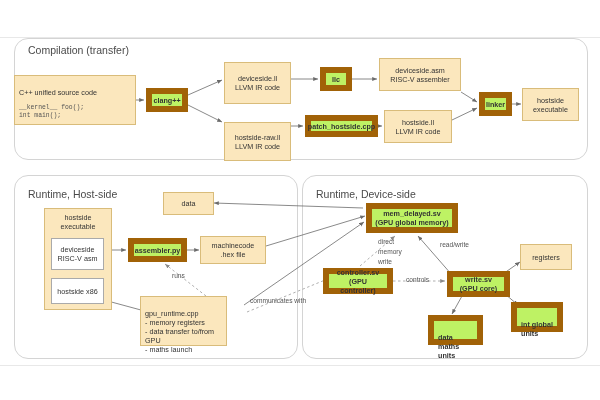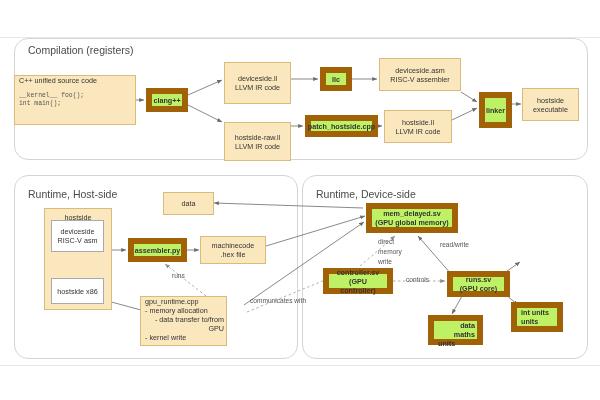--- a/index.html
+++ b/index.html
@@ -11,36 +11,36 @@
   .panel-title{position:absolute;font-size:10.5px;color:#4a4a4a;white-space:nowrap;}
 
   .node{position:absolute;box-sizing:border-box;display:flex;flex-direction:column;
         align-items:center;justify-content:center;text-align:center;
         font-size:7.2px;line-height:1.25;color:#333333;padding:2px;}
   .node.yellow{background:#fbe7bd;border:1px solid #d9bc7a;}
   .node.blue{background:#bef264;border:6px solid #a16207;font-weight:bold;}
   .node.white{background:#ffffff;border:1px solid #aaaaaa;}
   .node.group{background:#fbe7bd;border:1px solid #d9bc7a;justify-content:flex-start;padding-top:4px;}
   .node .ln{display:block;}
-  .node.left{align-items:flex-start;text-align:right;padding-left:4px;justify-content:flex-start;padding-top:0;}
+  .node.left{align-items:flex-start;text-align:left;padding-left:4px;justify-content:flex-start;padding-top:12px;}
   .mono{font-family:"Liberation Mono","DejaVu Sans Mono",monospace;font-size:6.4px;color:#555;}
   .edge-label{position:absolute;font-size:6.6px;color:#555555;white-space:nowrap;}
   svg.links{position:absolute;left:0;top:0;width:600px;height:400px;overflow:visible;pointer-events:none;}
   .hr{position:absolute;left:0;width:600px;height:1px;background:#e8e8e8;}
 </style>
 </head>
 <body>
 
 <div id="canvas">
 
   <div class="hr" style="top:37px"></div>
   <div class="hr" style="top:365px"></div>
 
   <div class="panel" style="left:14px;top:38px;width:572px;height:120px"></div>
-  <div class="panel-title" style="left:28px;top:44px">Compilation (registers)</div>
+  <div class="panel-title" style="left:28px;top:44px">Compilation (transfer)</div>
 
   <div class="panel" style="left:14px;top:175px;width:282px;height:182px"></div>
   <div class="panel-title" style="left:28px;top:188px">Runtime, Host-side</div>
 
   <div class="panel" style="left:302px;top:175px;width:284px;height:182px"></div>
   <div class="panel-title" style="left:316px;top:188px">Runtime, Device-side</div>
 
   <svg class="links">
     <defs>
       <marker id="ah" markerWidth="7" markerHeight="7" refX="6" refY="2.5" orient="auto">
@@ -115,35 +115,35 @@
   <div class="node yellow" style="left:379px;top:58px;width:82px;height:33px">
     <span class="ln">deviceside.asm</span>
     <span class="ln">RISC-V assembler</span>
   </div>
 
   <div class="node yellow" style="left:384px;top:110px;width:68px;height:33px">
     <span class="ln">hostside.ll</span>
     <span class="ln">LLVM IR code</span>
   </div>
 
-  <div class="node blue" style="left:479px;top:92px;width:33px;height:36px">
+  <div class="node blue" style="left:479px;top:92px;width:33px;height:24px">
     <span class="ln">linker</span>
   </div>
 
   <div class="node yellow" style="left:522px;top:88px;width:57px;height:33px">
     <span class="ln">hostside</span>
     <span class="ln">executable</span>
   </div>
 
   <div class="node group" style="left:44px;top:208px;width:68px;height:102px">
     <span class="ln">hostside</span>
     <span class="ln">executable</span>
   </div>
 
-  <div class="node white" style="left:51px;top:220px;width:53px;height:32px">
+  <div class="node white" style="left:51px;top:238px;width:53px;height:32px">
     <span class="ln">deviceside</span>
     <span class="ln">RISC-V asm</span>
   </div>
 
   <div class="node white" style="left:51px;top:278px;width:53px;height:26px">
     <span class="ln">hostside x86</span>
   </div>
 
   <div class="node yellow" style="left:163px;top:192px;width:51px;height:23px">
     <span class="ln">data</span>
@@ -153,51 +153,54 @@
     <span class="ln">machinecode</span>
     <span class="ln">.hex file</span>
   </div>
 
   <div class="node blue" style="left:128px;top:238px;width:59px;height:24px">
     <span class="ln">assembler.py</span>
   </div>
 
   <div class="node yellow left" style="left:140px;top:296px;width:87px;height:50px">
     <span class="ln">gpu_runtime.cpp</span>
-    <span class="ln">- memory allocation</span>
+    <span class="ln">- memory registers</span>
     <span class="ln">- data transfer to/from GPU</span>
-    <span class="ln">- kernel write</span>
+    <span class="ln">- maths launch</span>
   </div>
 
   <div class="edge-label" style="left:172px;top:272px">runs</div>
   <div class="edge-label" style="left:250px;top:297px">communicates with</div>
 
   <div class="node blue" style="left:323px;top:268px;width:70px;height:26px">
     <span class="ln">controller.sv</span>
     <span class="ln">(GPU controller)</span>
   </div>
 
   <div class="node blue" style="left:366px;top:203px;width:92px;height:30px">
     <span class="ln">mem_delayed.sv</span>
     <span class="ln">(GPU global memory)</span>
   </div>
 
   <div class="node blue" style="left:447px;top:271px;width:63px;height:26px">
-    <span class="ln">runs.sv</span>
+    <span class="ln">write.sv</span>
     <span class="ln">(GPU core)</span>
   </div>
 
+  <div class="node yellow" style="left:520px;top:244px;width:52px;height:26px">
+    <span class="ln">registers</span>
+  </div>
 
   <div class="node blue left" style="left:428px;top:315px;width:55px;height:30px">
     <span class="ln">data maths</span>
     <span class="ln">units</span>
   </div>
 
   <div class="node blue left" style="left:511px;top:302px;width:52px;height:30px">
-    <span class="ln">int units</span>
+    <span class="ln">int global</span>
     <span class="ln">units</span>
   </div>
 
   <div class="edge-label" style="left:378px;top:238px">direct</div>
   <div class="edge-label" style="left:378px;top:248px">memory</div>
   <div class="edge-label" style="left:378px;top:258px">write</div>
   <div class="edge-label" style="left:440px;top:241px">read/write</div>
   <div class="edge-label" style="left:406px;top:276px">controls</div>
 
 </div>

